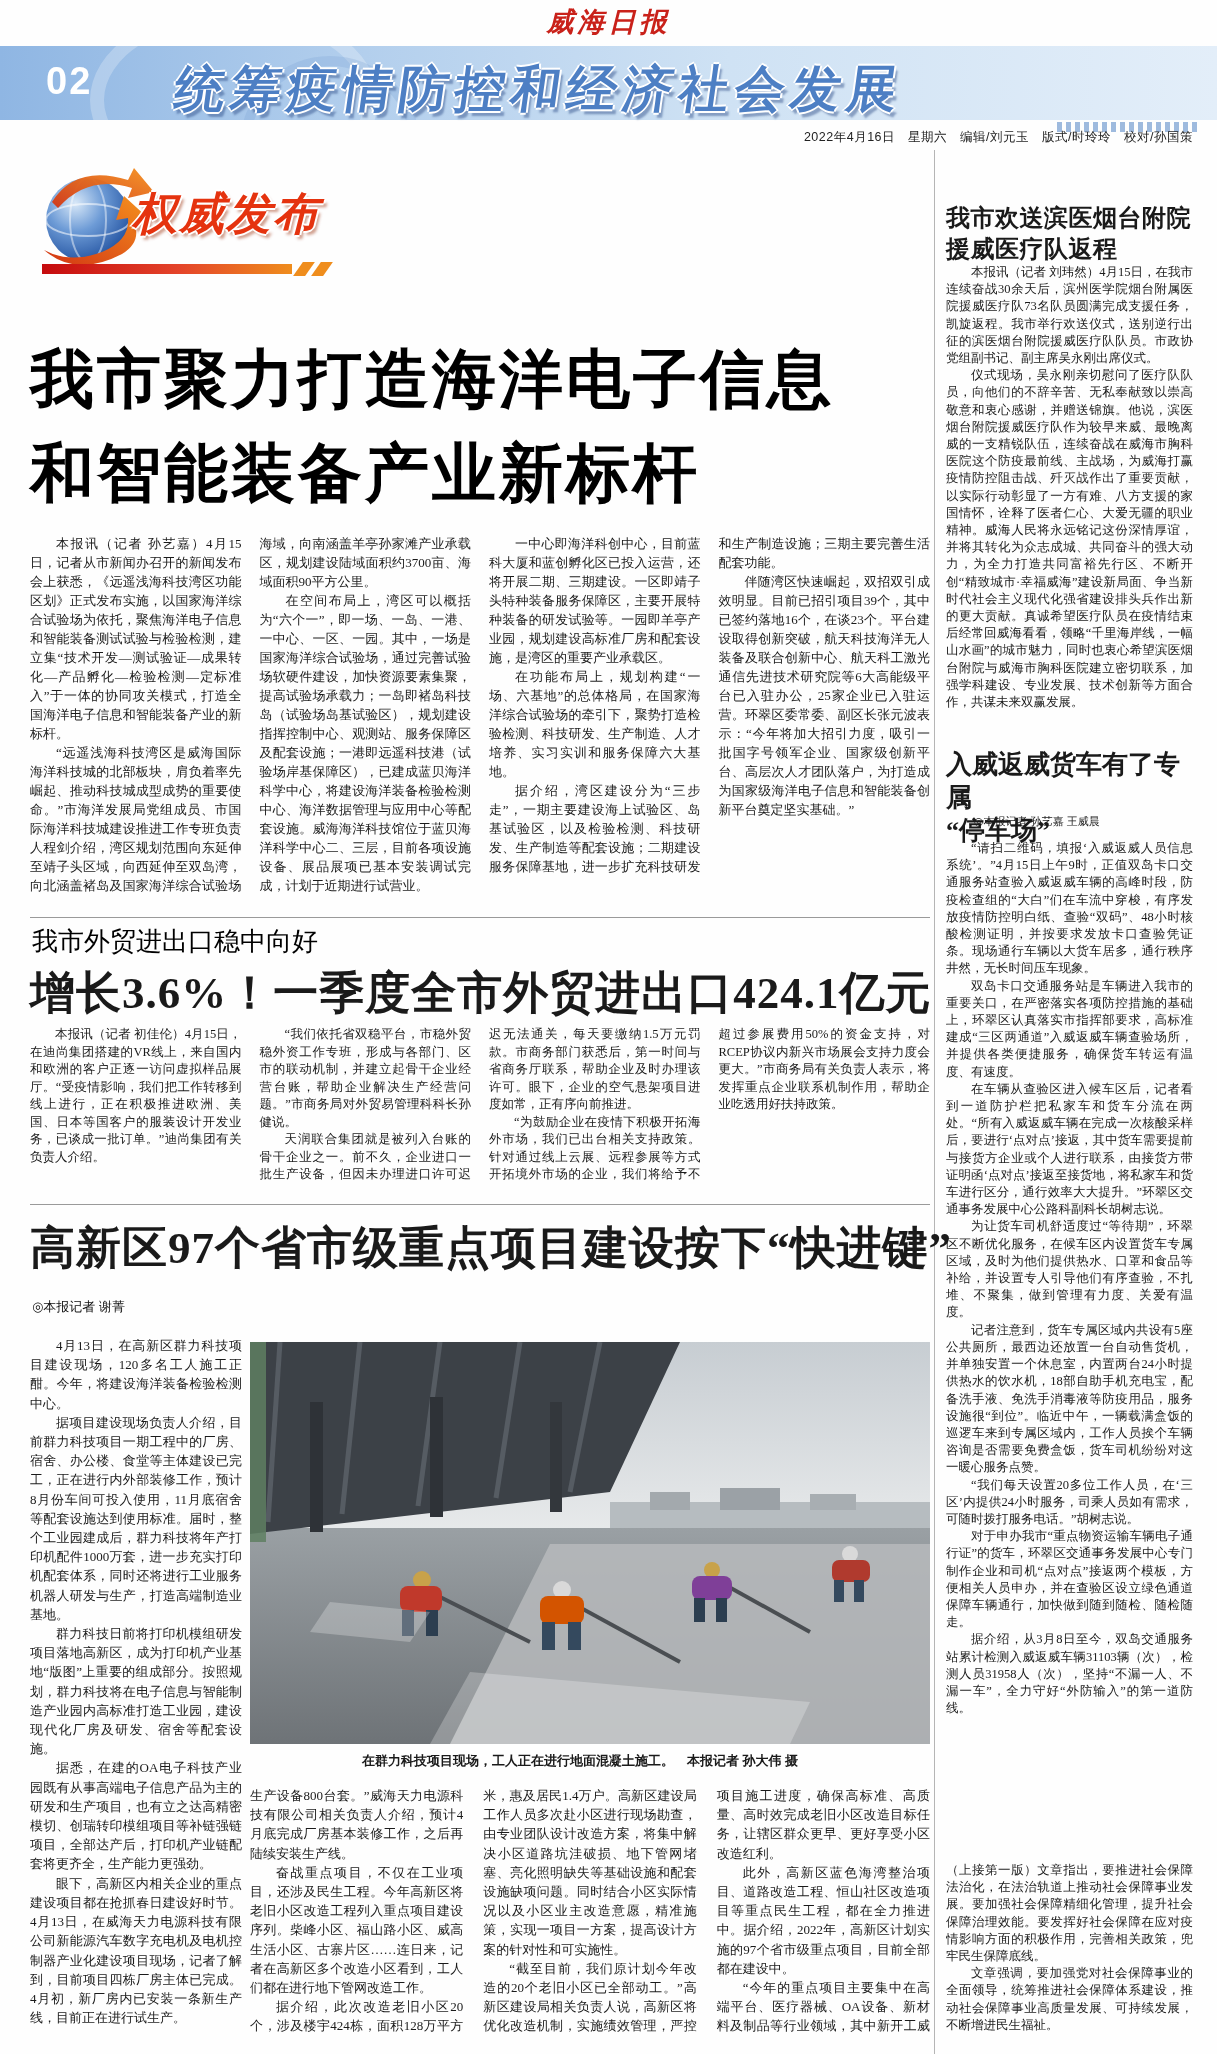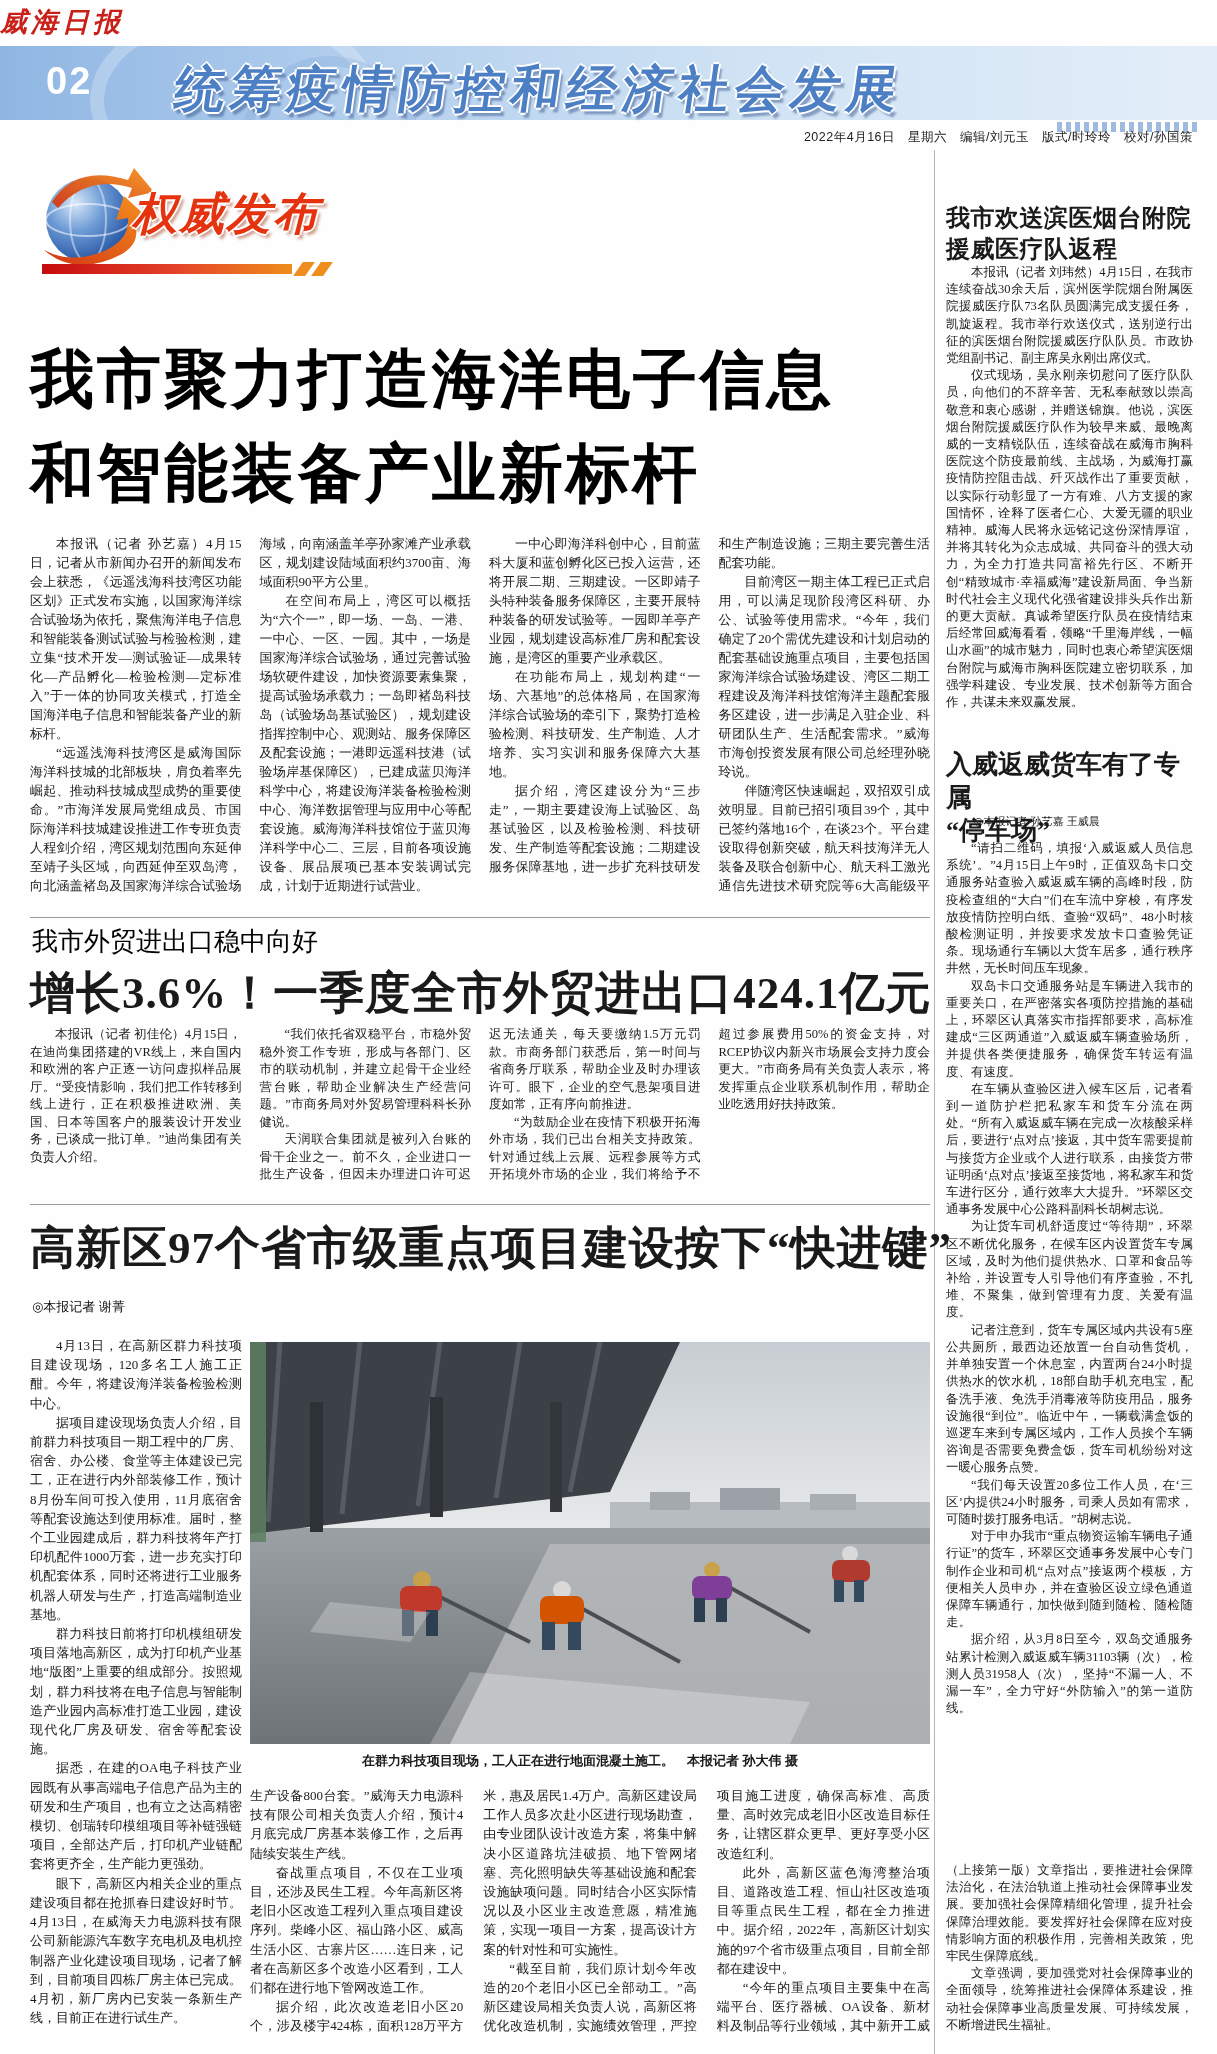--- a/index.html
+++ b/index.html
@@ -2,21 +2,21 @@
 <html><head>
 <meta charset="utf-8">
 <style>
   html,body{margin:0;padding:0;background:#e8e8e8;}
   .page{position:relative;width:1217px;height:2054px;background:#fefefe;margin:0 auto;overflow:hidden;
         font-family:"Liberation Serif","DejaVu Serif",serif;color:#1a1a1a;}
   .abs{position:absolute;}
   .sans{font-family:"Liberation Sans","DejaVu Sans",sans-serif;}
 
   
-  .masthead{top:4px;left:0;width:100%;font-size:27px;font-weight:900;
+  .masthead{top:4px;left:0;width:100%;text-align:center;font-size:27px;font-weight:900;
             color:#c9211a;letter-spacing:4px;font-style:italic;}
   .banner{top:46px;left:0;width:1217px;height:74px;
           background:linear-gradient(90deg,#8fb6e3 0%,#b3cfed 30%,#cfe2f4 60%,#e3eef9 100%);overflow:hidden;}
   .banner:before{content:"";position:absolute;left:90px;top:-40px;width:260px;height:160px;border-radius:50%;
           border:14px solid rgba(255,255,255,.25);}
   .banner:after{content:"";position:absolute;left:240px;top:10px;width:160px;height:160px;border-radius:50%;
           border:10px solid rgba(120,160,210,.25);}
   .page-num{top:60px;left:46px;font-size:38px;font-weight:bold;color:#fff;letter-spacing:2px;z-index:3;}
   .banner-title{top:56px;left:175px;width:590px;text-align:center;font-size:50px;font-weight:900;
           letter-spacing:6px;color:#4d7fc4;transform:skewX(-8deg);z-index:3;white-space:nowrap;
@@ -118,21 +118,20 @@
 
   <div class="abs h1line h1a">我市聚力打造海洋电子信息</div>
   <div class="abs h1line h1b">和智能装备产业新标杆</div>
   <div class="abs body1">
       <p class="para">本报讯（记者 孙艺嘉）4月15日，记者从市新闻办召开的新闻发布会上获悉，《远遥浅海科技湾区功能区划》正式发布实施，以国家海洋综合试验场为依托，聚焦海洋电子信息和智能装备测试试验与检验检测，建立集“技术开发—测试验证—成果转化—产品孵化—检验检测—定标准入”于一体的协同攻关模式，打造全国海洋电子信息和智能装备产业的新标杆。</p>
       <p class="para">“远遥浅海科技湾区是威海国际海洋科技城的北部板块，肩负着率先崛起、推动科技城成型成势的重要使命。”市海洋发展局党组成员、市国际海洋科技城建设推进工作专班负责人程剑介绍，湾区规划范围向东延伸至靖子头区域，向西延伸至双岛湾，向北涵盖褚岛及国家海洋综合试验场海域，向南涵盖羊亭孙家滩产业承载区，规划建设陆域面积约3700亩、海域面积90平方公里。</p>
       <p class="para">在空间布局上，湾区可以概括为“六个一”，即一场、一岛、一港、一中心、一区、一园。其中，一场是国家海洋综合试验场，通过完善试验场软硬件建设，加快资源要素集聚，提高试验场承载力；一岛即褚岛科技岛（试验场岛基试验区），规划建设指挥控制中心、观测站、服务保障区及配套设施；一港即远遥科技港（试验场岸基保障区），已建成蓝贝海洋科学中心，将建设海洋装备检验检测中心、海洋数据管理与应用中心等配套设施。威海海洋科技馆位于蓝贝海洋科学中心二、三层，目前各项设施设备、展品展项已基本安装调试完成，计划于近期进行试营业。</p>
       <p class="para">一中心即海洋科创中心，目前蓝科大厦和蓝创孵化区已投入运营，还将开展二期、三期建设。一区即靖子头特种装备服务保障区，主要开展特种装备的研发试验等。一园即羊亭产业园，规划建设高标准厂房和配套设施，是湾区的重要产业承载区。</p>
       <p class="para">在功能布局上，规划构建“一场、六基地”的总体格局，在国家海洋综合试验场的牵引下，聚势打造检验检测、科技研发、生产制造、人才培养、实习实训和服务保障六大基地。</p>
       <p class="para">据介绍，湾区建设分为“三步走”，一期主要建设海上试验区、岛基试验区，以及检验检测、科技研发、生产制造等配套设施；二期建设服务保障基地，进一步扩充科技研发和生产制造设施；三期主要完善生活配套功能。</p>
-      <p class="para">目前湾区一期主体工程已正式启用，可以满足现阶段湾区科研、办公、试验等使用需求。“今年，我们确定了20个需优先建设和计划启动的配套基础设施重点项目，主要包括国家海洋综合试验场建设、湾区二期工程建设及海洋科技馆海洋主题配套服务区建设，进一步满足入驻企业、科研团队生产、生活配套需求。”威海市海创投资发展有限公司总经理孙晓玲说。</p>
       <p class="para">伴随湾区快速崛起，双招双引成效明显。目前已招引项目39个，其中已签约落地16个，在谈23个。平台建设取得创新突破，航天科技海洋无人装备及联合创新中心、航天科工激光通信先进技术研究院等6大高能级平台已入驻办公，25家企业已入驻运营。环翠区委常委、副区长张元波表示：“今年将加大招引力度，吸引一批国字号领军企业、国家级创新平台、高层次人才团队落户，为打造成为国家级海洋电子信息和智能装备创新平台奠定坚实基础。”</p>
     </div>
   <div class="abs hrule hr1"></div>
 
   <div class="abs kicker2 sans">我市外贸进出口稳中向好</div>
   <div class="abs headline2">增长3.6%！一季度全市外贸进出口424.1亿元</div>
   <div class="abs body2">
       <p class="para">本报讯（记者 初佳伦）4月15日，在迪尚集团搭建的VR线上，来自国内和欧洲的客户正逐一访问虚拟样品展厅。“受疫情影响，我们把工作转移到线上进行，正在积极推进欧洲、美国、日本等国客户的服装设计开发业务，已谈成一批订单。”迪尚集团有关负责人介绍。</p>
       <p class="para">“我们依托省双稳平台，市稳外贸稳外资工作专班，形成与各部门、区市的联动机制，并建立起骨干企业经营台账，帮助企业解决生产经营问题。”市商务局对外贸易管理科科长孙健说。</p>
       <p class="para">天润联合集团就是被列入台账的骨干企业之一。前不久，企业进口一批生产设备，但因未办理进口许可迟迟无法通关，每天要缴纳1.5万元罚款。市商务部门获悉后，第一时间与省商务厅联系，帮助企业及时办理该许可。眼下，企业的空气悬架项目进度如常，正有序向前推进。</p>

